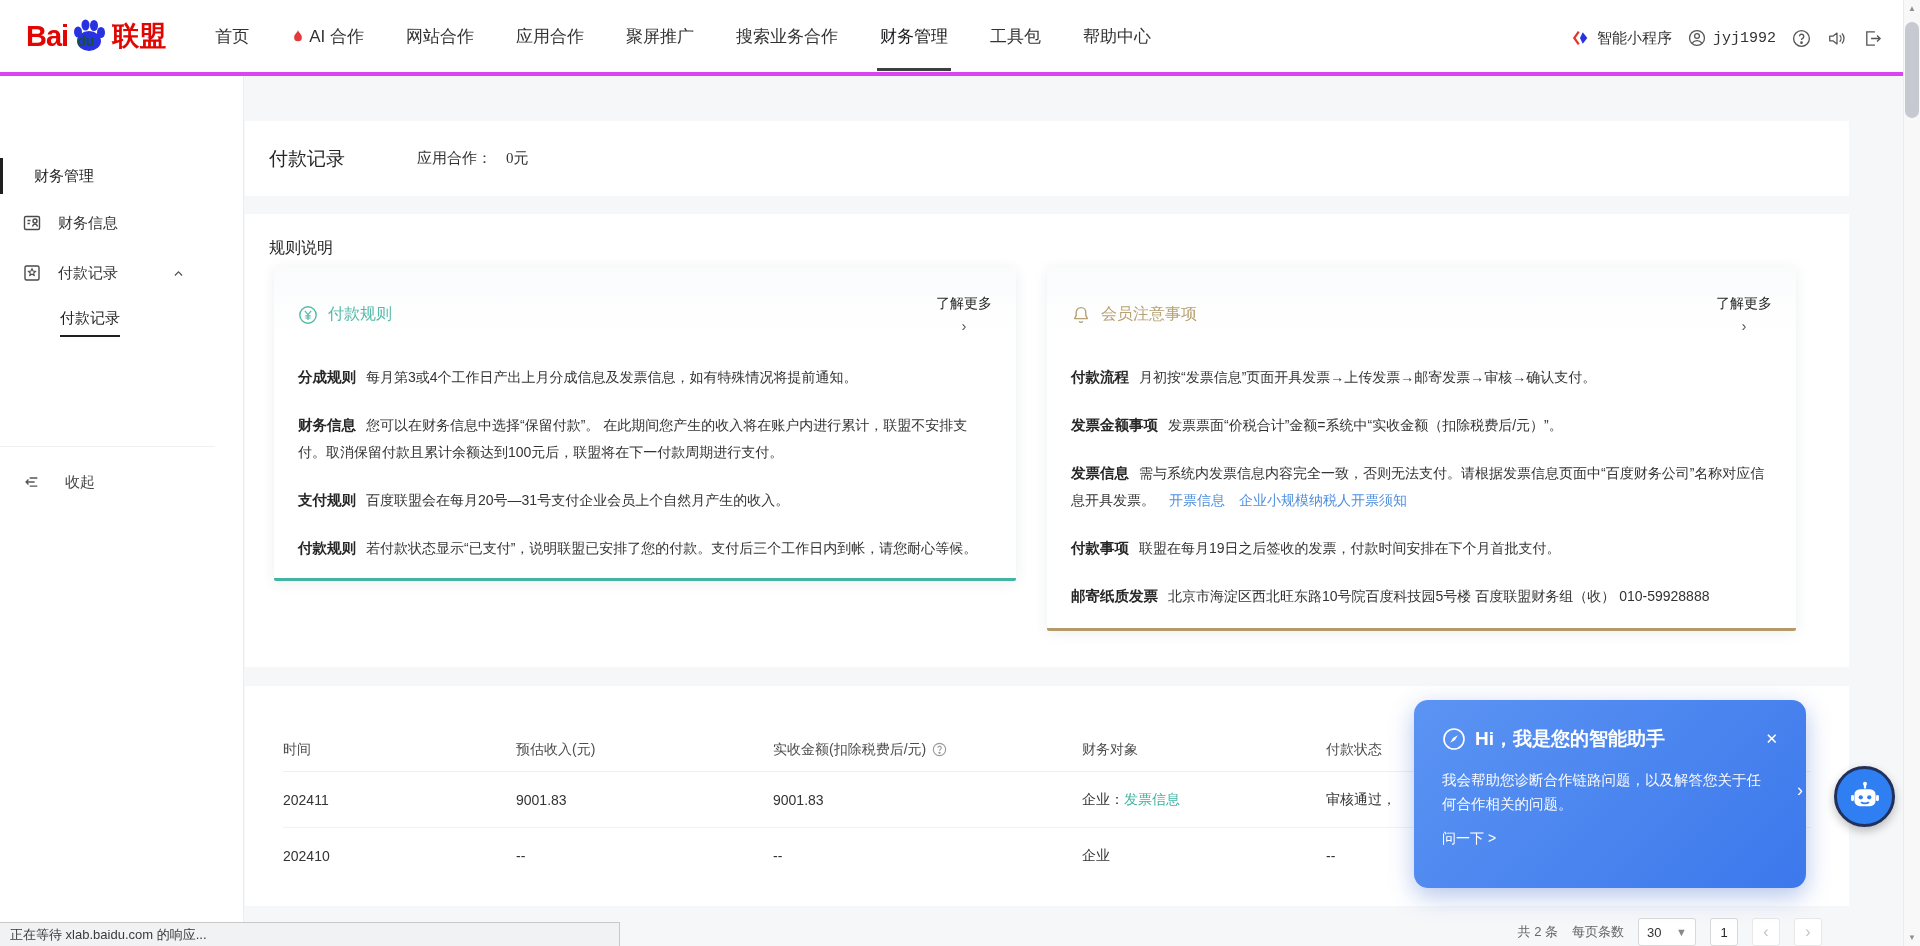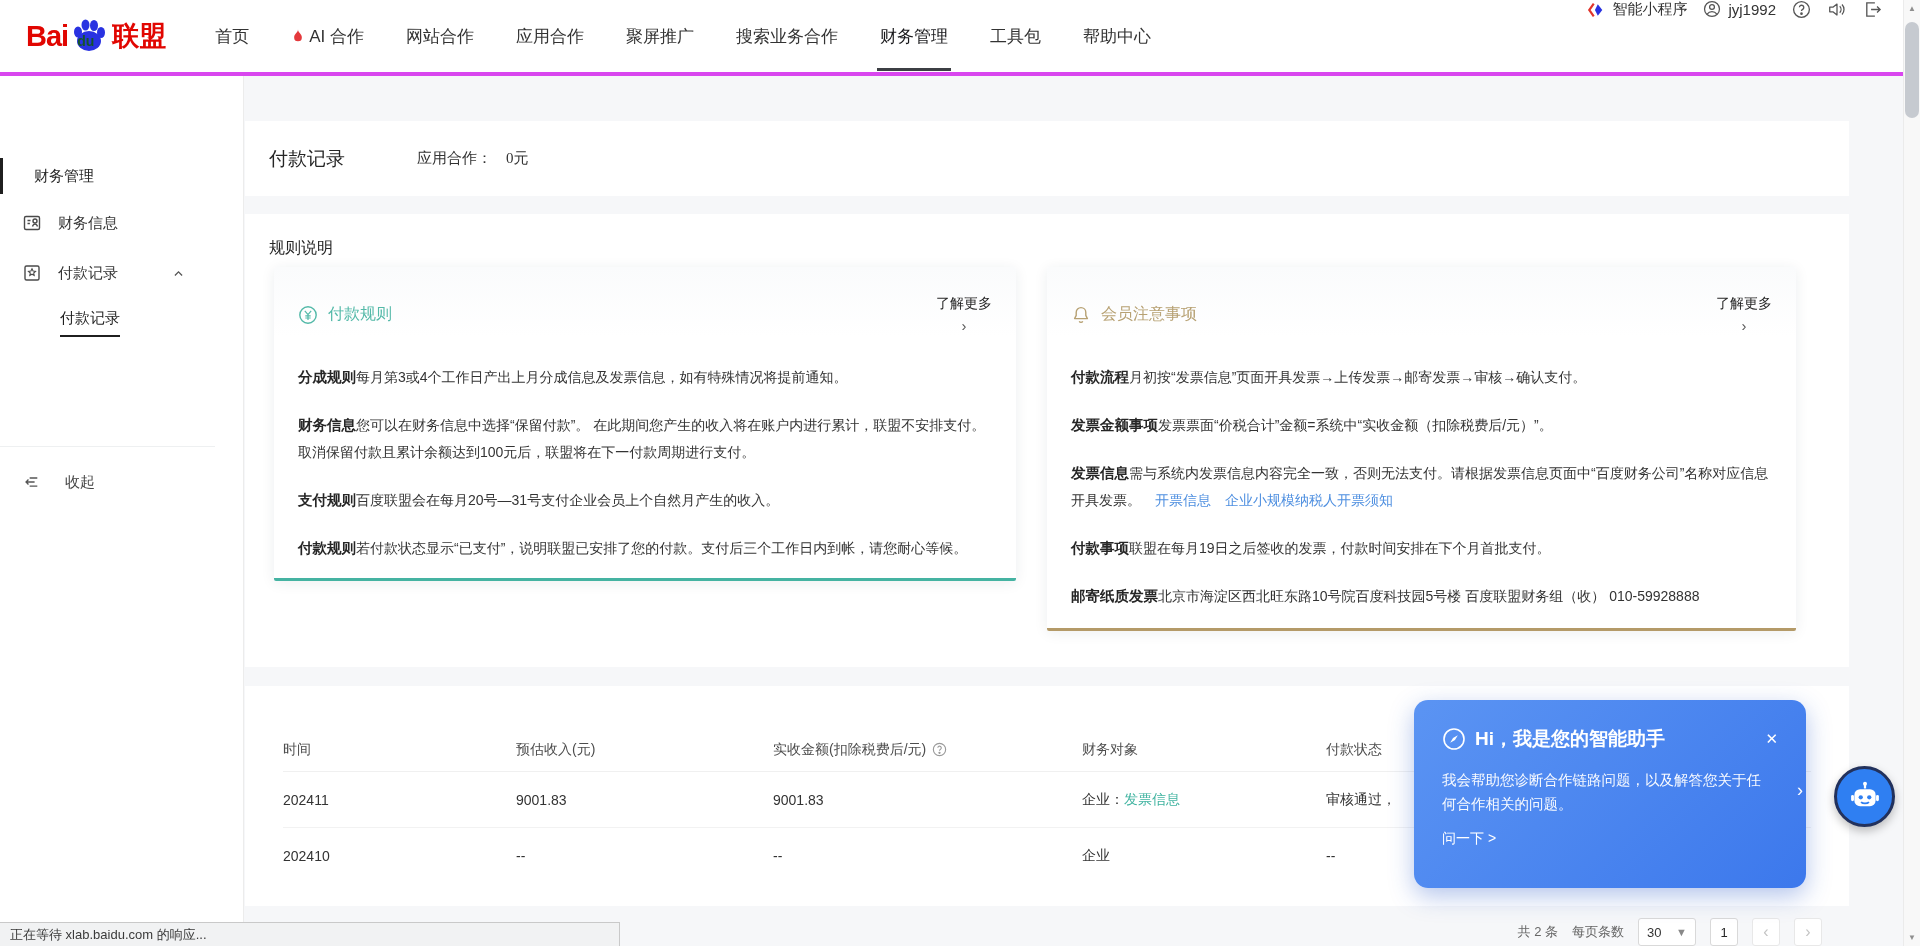--- a/index.html
+++ b/index.html
@@ -15,21 +15,21 @@
   .logo-bai{color:#e10601;font-size:29px;font-weight:bold;letter-spacing:-1px;}
   .logo-paw{position:relative;width:40px;height:40px;margin:0 1px;}
   .logo-du{position:absolute;left:8px;top:17px;color:#14532d;font-size:14px;font-weight:bold;z-index:2;}
   .logo-union{color:#e10601;font-size:27px;font-weight:bold;margin-left:2px;}
   .nav-items{display:flex;align-items:center;margin-left:28px;height:76px;}
   .nav-item{position:relative;height:76px;display:flex;align-items:center;padding:0 21px;
     font-size:17px;color:#333;cursor:pointer;white-space:nowrap;}
   .nav-item .flame{margin-right:4px;}
   .nav-item.active{color:#17171a;}
   .nav-item.active::after{content:"";position:absolute;left:18px;right:18px;bottom:3px;height:3px;background:#3c3f44;}
-  .nav-right{position:absolute;right:38px;top:0;height:76px;display:flex;align-items:flex-start;gap:16px;}
+  .nav-right{position:absolute;right:38px;top:0;height:76px;display:flex;align-items:center;gap:16px;font-family:Liberation Mono, monospace;}
   .nav-right .entry{display:flex;align-items:center;gap:7px;font-size:15px;color:#333;cursor:pointer;}
   .icon-btn{background:none;border:none;cursor:pointer;color:#4a4a4a;display:flex;align-items:center;}
 
   
   .sidebar{position:absolute;left:0;top:76px;width:244px;bottom:0;background:#fff;
     border-right:1px solid #ececec;z-index:5;}
   .side-row{position:absolute;left:0;right:0;height:40px;display:flex;align-items:center;
     font-size:15px;color:#262626;cursor:pointer;}
   .side-title{top:80px;padding-left:34px;}
   .side-title::before{content:"";position:absolute;left:0;top:2px;bottom:2px;width:3px;background:#1f1f1f;}
@@ -53,21 +53,21 @@
     box-shadow:0 2px 14px rgba(31,45,61,.08);padding:28px 24px 0 24px;}
   .card-left{left:29px;top:53px;width:742px;height:314px;border-bottom:3px solid #45b3a2;}
   .card-right{left:802px;top:53px;width:749px;height:364px;border-bottom:3px solid #b49a68;}
   .card-head{display:flex;align-items:center;gap:10px;margin-bottom:30px;}
   .card-title{font-size:16px;}
   .teal{color:#53b9a8;}
   .tan{color:#b7a173;}
   .more{margin-left:auto;font-size:14px;color:#262626;cursor:pointer;display:flex;align-items:center;gap:4px;flex-direction:column;}
   .more .chev{font-size:15px;color:#555;}
   .rule{font-size:14px;color:#333;line-height:27px;margin-bottom:21px;}
-  .rule b{font-size:14.5px;color:#262626;}
+  .rule b{font-size:14.5px;color:#262626;margin-right:10px;}
   .blue-link{color:#4e8fe0;text-decoration:none;margin-left:14px;cursor:pointer;}
 
   .panel-table{top:686px;height:220px;padding:0 38px;}
   .t-row{display:flex;align-items:center;}
   .t-head{height:44px;margin-top:42px;font-size:14px;color:#4d4d4d;border-bottom:1px solid #f0f0f0;}
   .t-data{height:56px;font-size:14px;color:#333;border-bottom:1px solid #f2f2f2;}
   .t-data:last-child{border-bottom:none;}
   .c1{width:233px;}.c2{width:257px;}.c3{width:309px;display:flex;align-items:center;gap:6px;}
   .c4{width:244px;}.c5{flex:1;}
   .teal-link{color:#3fb3a0;cursor:pointer;text-decoration:none;}

